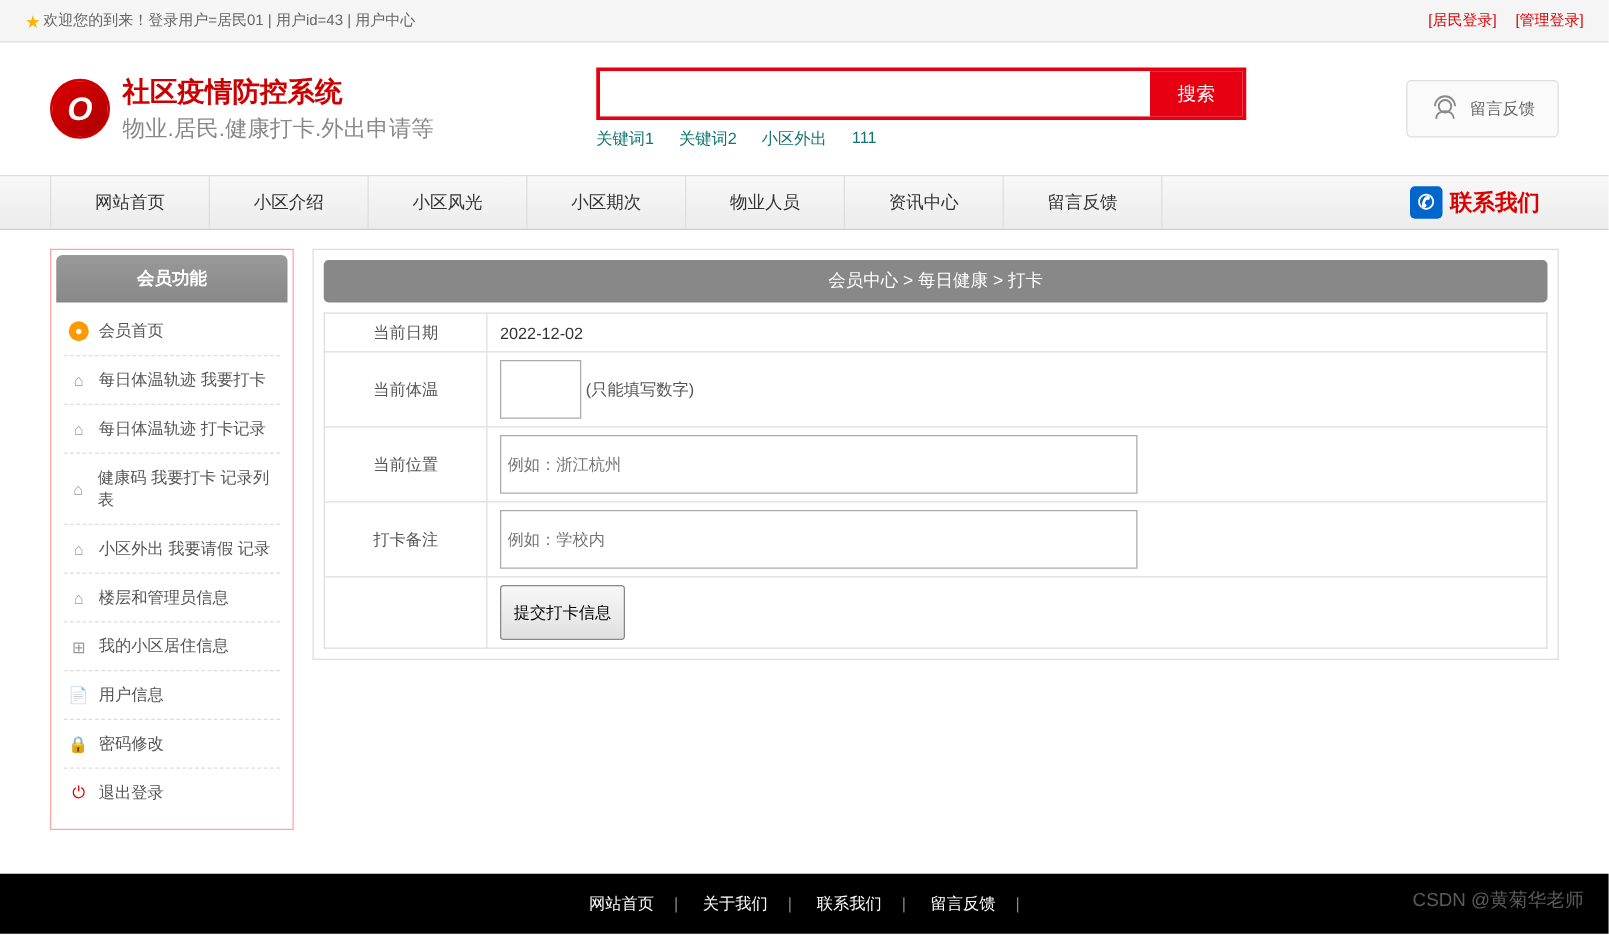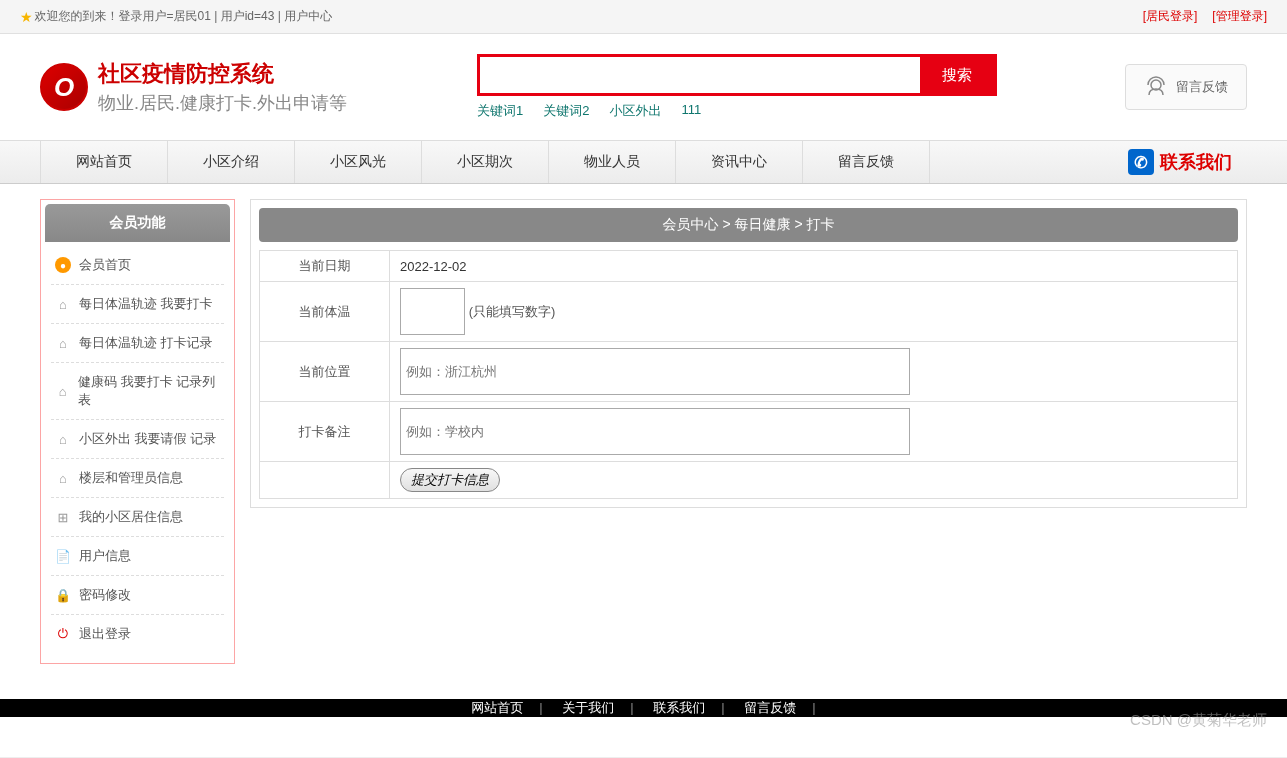--- a/index.html
+++ b/index.html
@@ -48,24 +48,24 @@
     .red-ic { color: #d00; }
     
     .content { flex: 1; border: 1px solid #ddd; background: #fff; padding: 8px; }
     .breadcrumb { background: #888; color: #fff; text-align: center; padding: 8px; font-size: 14px; border-radius: 4px; margin-bottom: 8px; }
     .form-table { width: 100%; border-collapse: collapse; }
     .form-table td { border: 1px solid #ddd; padding: 6px 10px; font-size: 13px; }
     .form-table td:first-child { width: 130px; text-align: center; color: #555; background: #fff; }
     .form-table input[type="text"] { border: 1px solid #aaa; padding: 15px 5px; font-size: 13px; }
     .wide-input { width: 510px; }
     .narrow-input { width: 65px; }
-    .submit-btn { border: 1px solid #888; background: linear-gradient(#f8f8f8, #e0e0e0); padding: 2px 10px; cursor: pointer; font-size: 13px; border-radius: 14px; font-style: italic; }
+    .submit-btn { border: 1px solid #888; background: linear-gradient(#f8f8f8, #e0e0e0); padding: 12px 10px; cursor: pointer; font-size: 13px; border-radius: 3px; }
     .hint { color: #555; font-size: 13px; }
     
-    .footer-nav { background: #000; color: #fff; text-align: center; font-size: 13px; margin-top: 20px; }
+    .footer-nav { background: #000; color: #fff; text-align: center; padding: 15px; font-size: 13px; margin-top: 20px; }
     .footer-nav span { padding: 0 8px; }
     .footer-nav .sep { color: #888; }
     .footer-copy { text-align: center; padding: 20px; font-size: 13px; color: #333; border-bottom: 1px solid #eee; }
     
     .watermark { position: fixed; bottom: 28px; right: 20px; color: rgba(150,150,150,0.6); font-size: 15px; }
   </style>
 </head>
 <body>
 
 <div class="top-bar">

